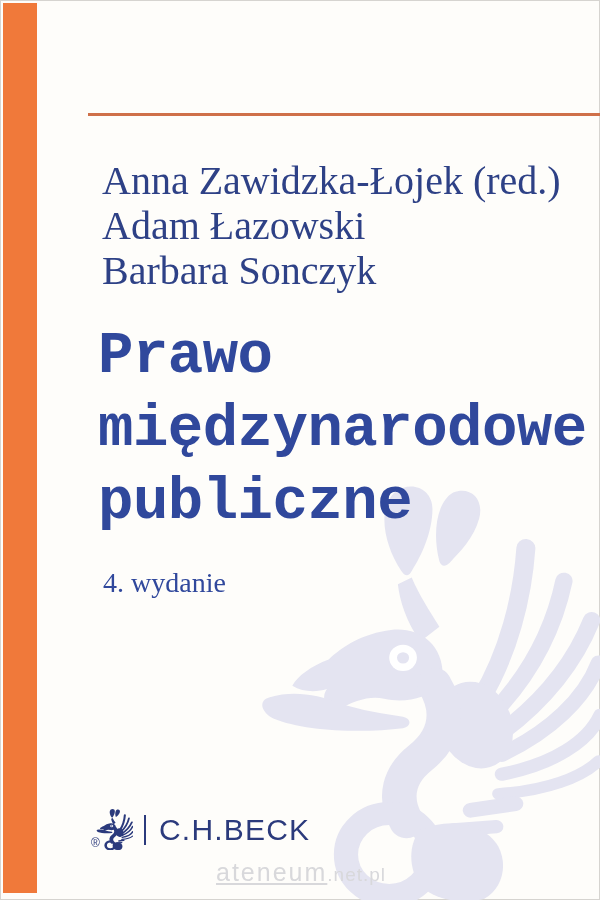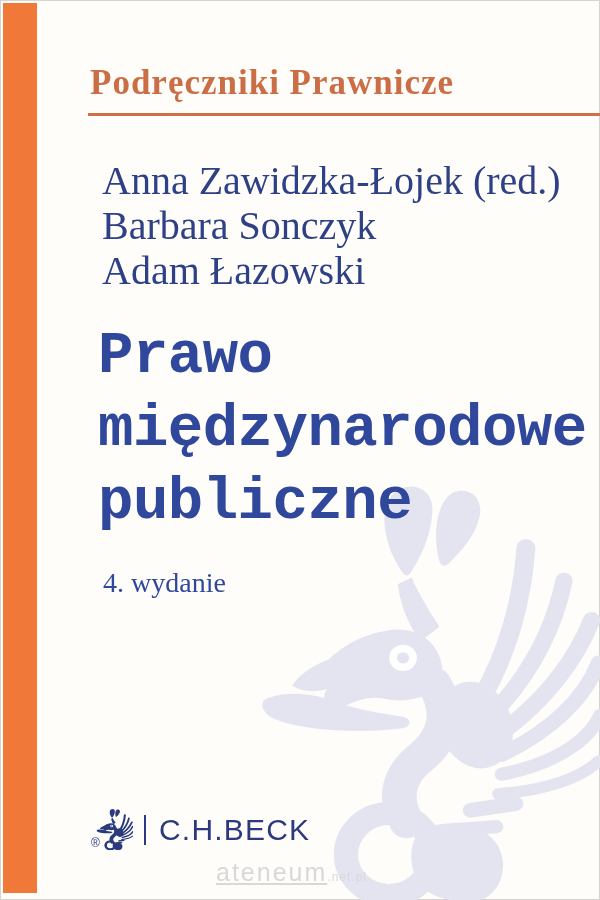--- a/index.html
+++ b/index.html
@@ -61,21 +61,21 @@
   .beck-name{
     font-family:"Liberation Sans",sans-serif;font-weight:400;
     font-size:30px;letter-spacing:1.2px;color:#2b3a7c;padding-top:2px;
   }
   .store-watermark{
     position:absolute;left:216px;top:858px;z-index:3;
     font-family:"Liberation Sans",sans-serif;color:#d8d8db;
     white-space:nowrap;
   }
   .store-big{font-size:25px;letter-spacing:2px;text-decoration:underline;}
-  .store-small{font-size:12px;letter-spacing:1px;}
+  .store-small{font-size:19px;letter-spacing:1px;}
   svg{overflow:hidden;}
 </style>
 </head>
 <body>
 
 <svg width="0" height="0" style="position:absolute">
   <defs>
     <symbol id="griffin" viewBox="0 0 200 260">
 
       <path fill="currentColor" d="M84,58 C74,42 70,20 80,10 C90,2 102,8 102,20 C102,34 96,48 90,58 C88,62 86,61 84,58 Z"></path>
@@ -109,27 +109,26 @@
 
       <path fill="currentColor" d="M95,216 C112,208 132,212 140,226 C146,238 142,252 132,258 C118,262 102,258 95,250 C88,240 88,224 95,216 Z"></path>
     </symbol>
   </defs>
 </svg>
 
 <div class="cover">
 
   <div class="left-bar"></div>
 
-  <div class="series">Podręczniki Prawnicze</div>
   <div class="series-rule"></div>
 
   <div class="authors">
     <div>Anna Zawidzka-Łojek (red.)</div>
+    <div>Adam Łazowski</div>
     <div>Barbara Sonczyk</div>
-    <div>Adam Łazowski</div>
   </div>
 
   <h1 class="title">
     <span>Prawo</span>
     <span>międzynarodowe</span>
     <span>publiczne</span>
   </h1>
 
   <div class="edition">4. wydanie</div>
 

